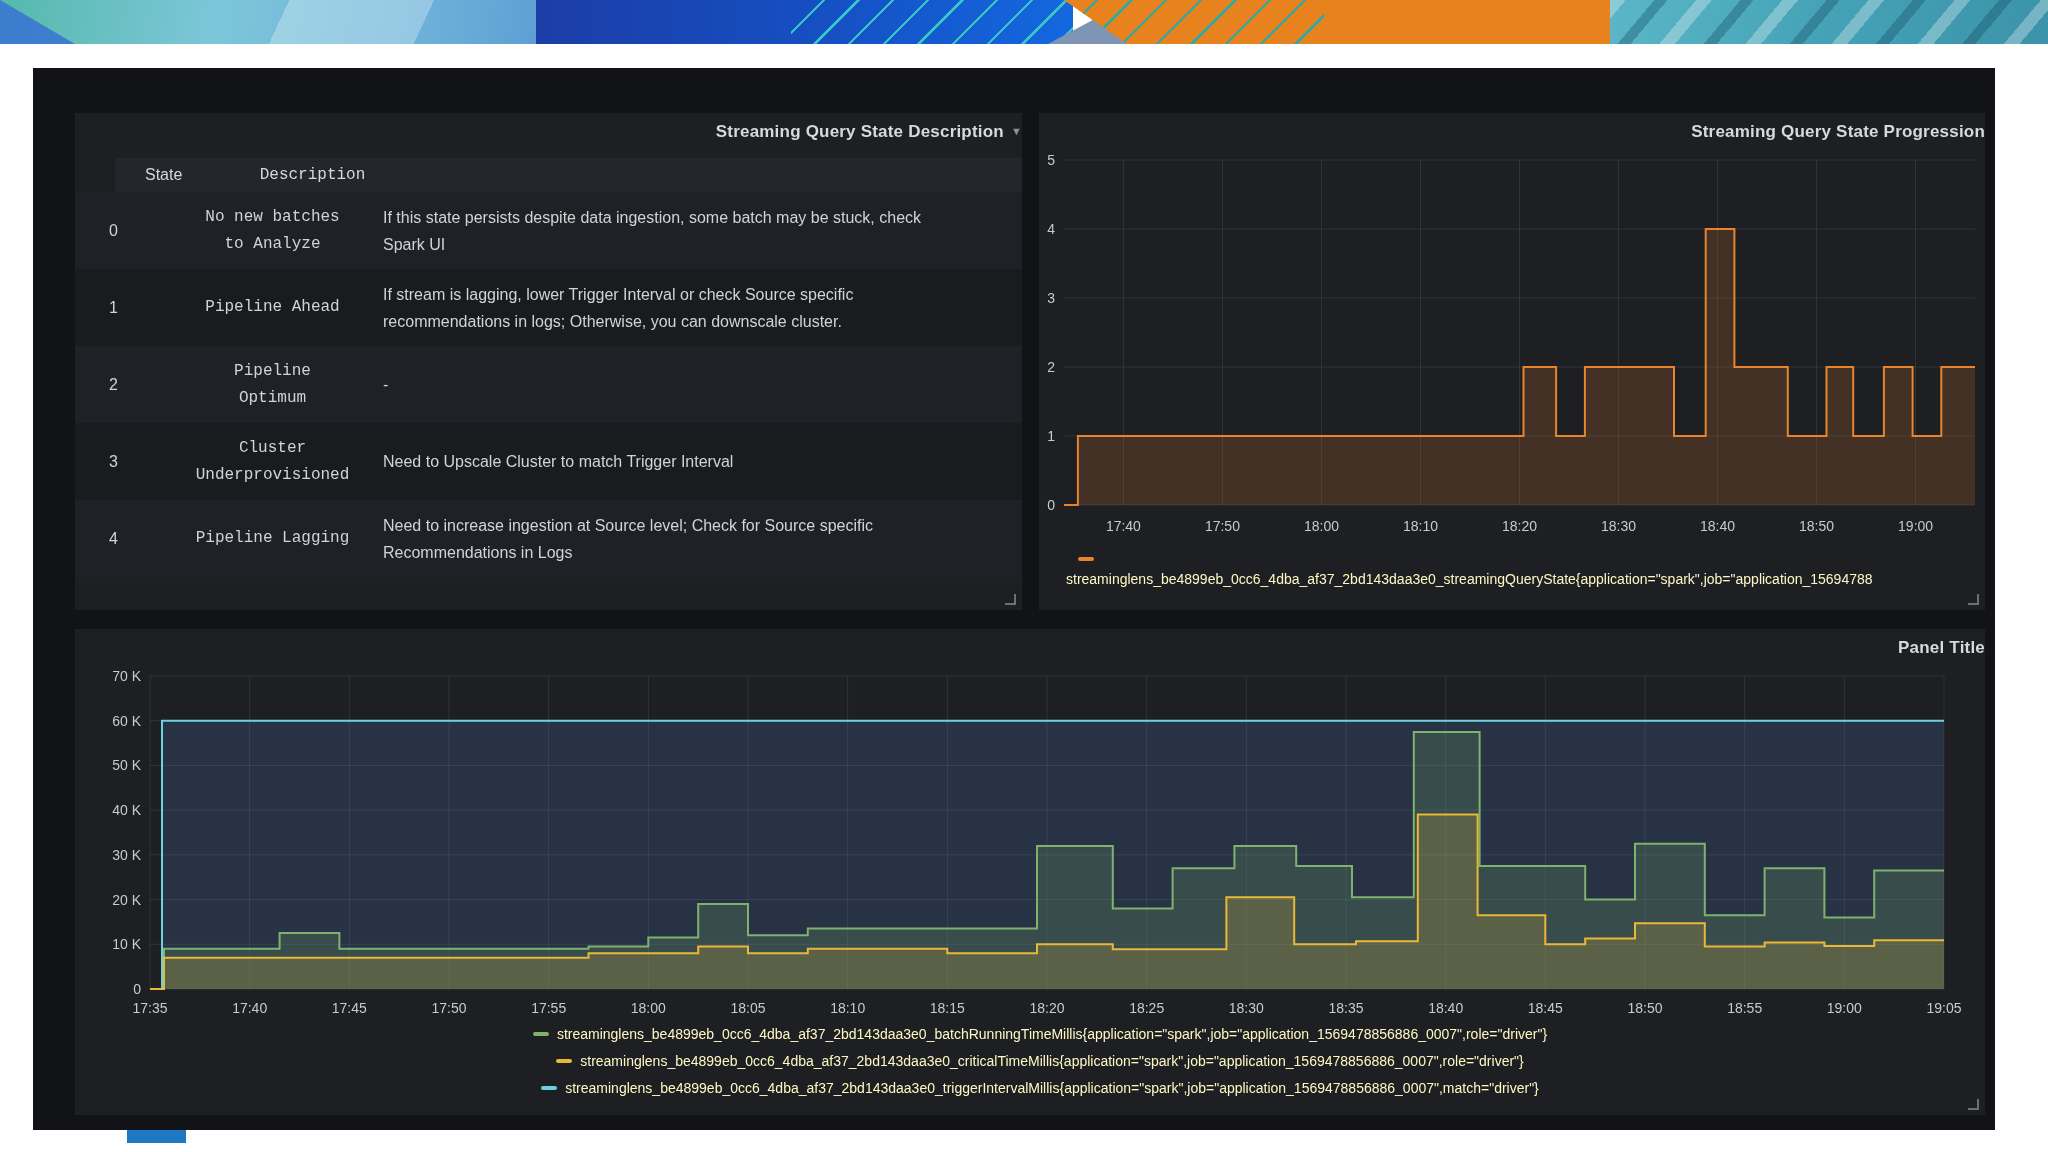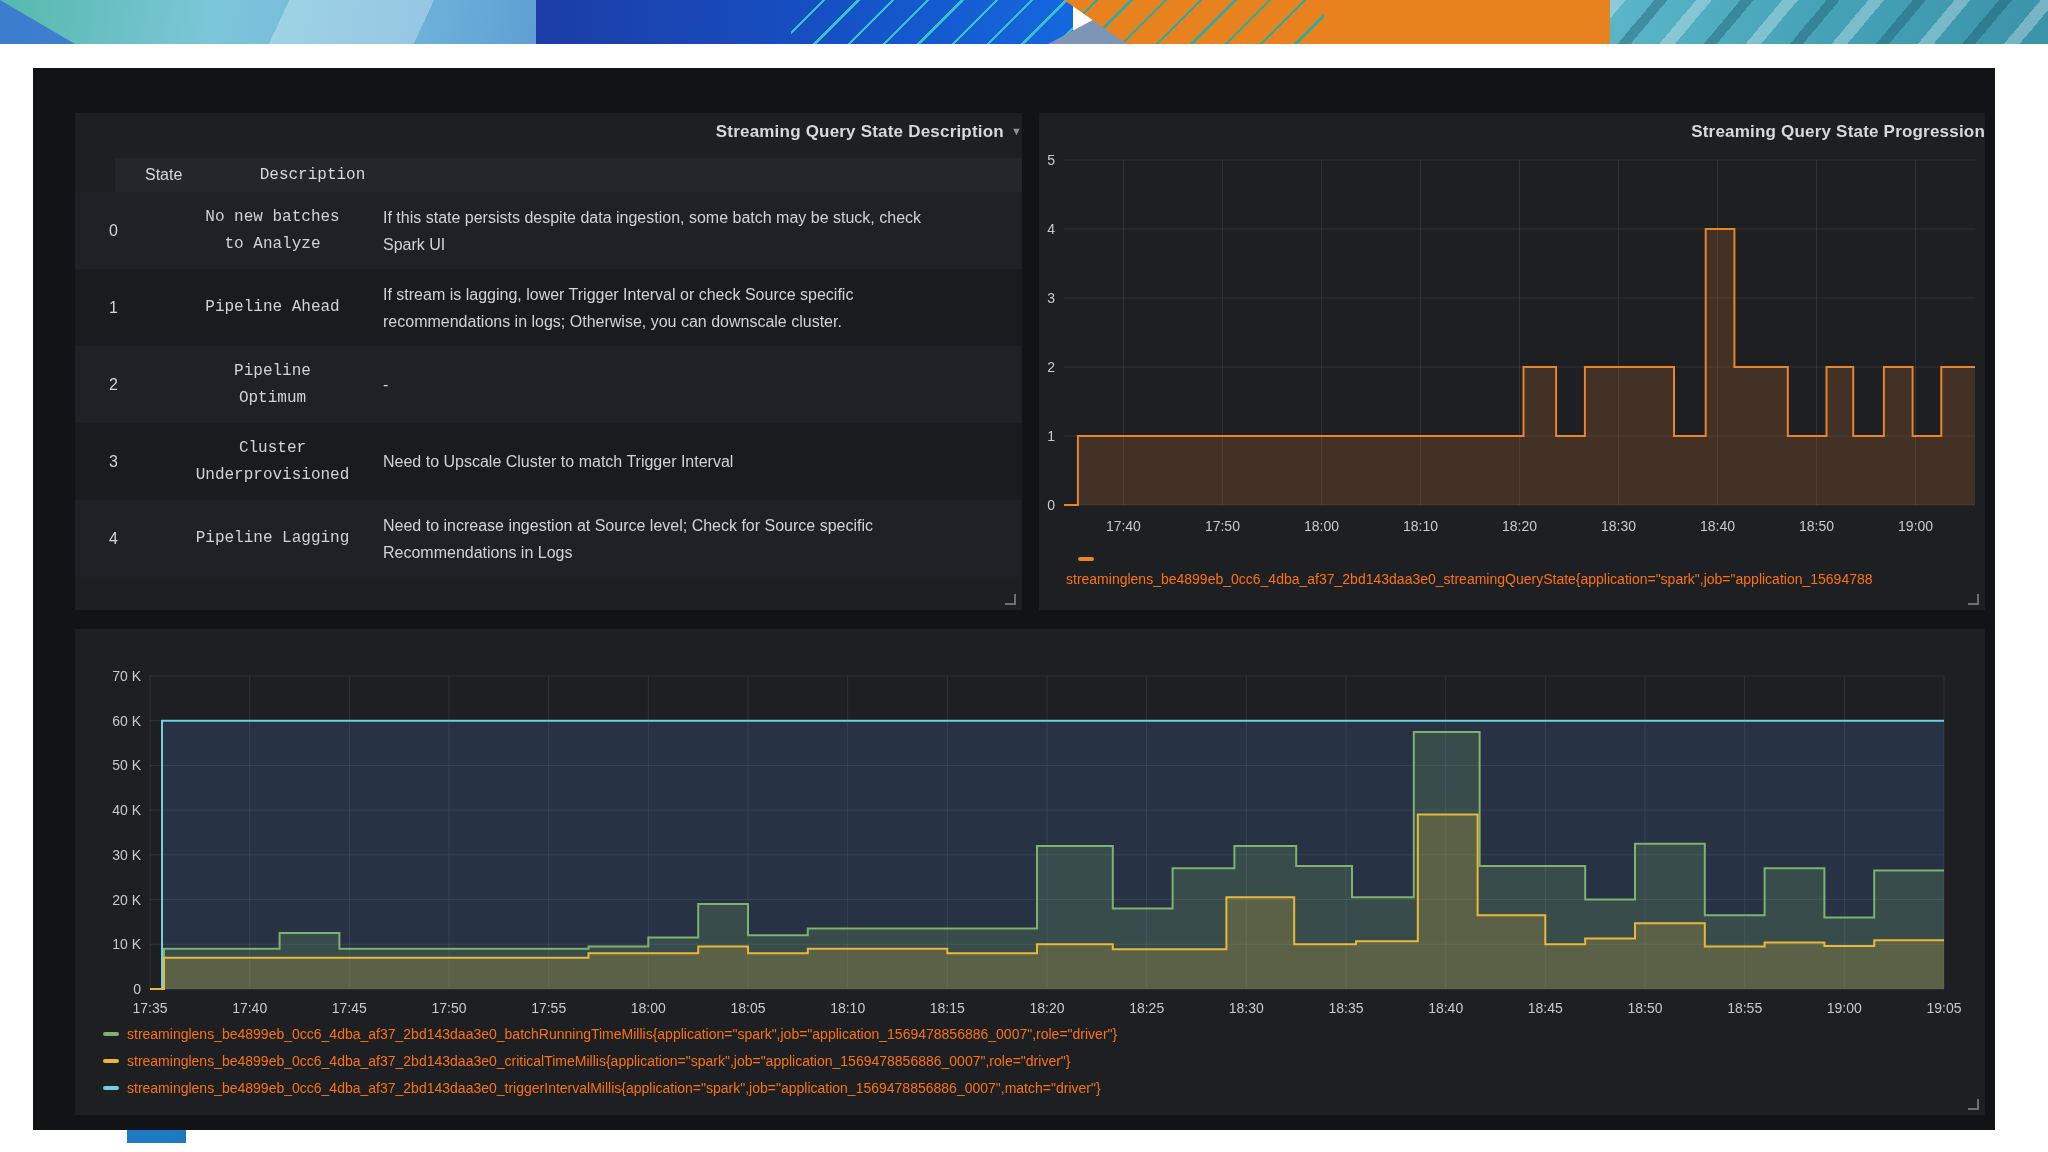--- a/index.html
+++ b/index.html
@@ -44,27 +44,27 @@
   .t-data:nth-child(odd){background:#1f2126;}
   .t-data:nth-child(even){background:#1a1b1f;}
   .c-state{padding-left:30px;}
   .t-data .c-state{padding-left:34px;}
   .c-desc{text-align:center;white-space:pre-line;line-height:27px;font-family:Liberation Mono, monospace;}
   .c-rec{padding-left:18px;max-width:565px;line-height:27px;}
   
   .prog-panel{left:1006px;top:45px;width:946px;height:497px;overflow:hidden;}
   .big-panel{left:42px;top:561px;width:1910px;height:486px;overflow:hidden;}
   .chart-svg{position:absolute;left:0;display:block;}
-  .legend{position:absolute;font-size:14px;color:#f97316;white-space:nowrap;}
+  .legend{position:absolute;font-size:14px;color:#fef9c3;white-space:nowrap;}
   .legend-swatch{display:inline-block;width:16px;height:4px;border-radius:2px;vertical-align:3px;margin-right:8px;}
   .prog-legend{left:27px;top:442px;right:0;overflow:hidden;}
   .prog-legend .legend-swatch{margin-left:12px;margin-bottom:4px;}
   .prog-legend .legend-text{display:block;overflow:hidden;white-space:nowrap;}
   .big-legend{left:28px;top:394px;right:8px;overflow:hidden;}
-  .big-legend .legend-row{height:27px;line-height:22px;cursor:pointer;}
+  .big-legend .legend-row{height:27px;line-height:22px;cursor:pointer;text-align:center;}
   .blue-tab{position:absolute;left:127px;top:1130px;width:59px;height:13px;background:#1e79c2;}
 </style>
 </head>
 <body>
 
 <div class="stage">
 
   <div class="banner">
     <div class="seg seg-a"></div>
     <div class="seg seg-b"></div>
@@ -154,20 +154,21 @@
           <path d="M25.0,362.0L38.9,362.0L38.9,293.0L484.5,293.0L484.5,224.0L517.1,224.0L517.1,293.0L545.9,293.0L545.9,224.0L635.0,224.0L635.0,293.0L666.7,293.0L666.7,86.0L695.4,86.0L695.4,224.0L748.8,224.0L748.8,293.0L787.5,293.0L787.5,224.0L814.2,224.0L814.2,293.0L844.9,293.0L844.9,224.0L873.6,224.0L873.6,293.0L902.3,293.0L902.3,224.0L936.0,224.0L936.0,362L25.0,362Z" fill="#E8842C" fill-opacity="0.18" stroke="none"></path>
           <path d="M25.0,362.0L38.9,362.0L38.9,293.0L484.5,293.0L484.5,224.0L517.1,224.0L517.1,293.0L545.9,293.0L545.9,224.0L635.0,224.0L635.0,293.0L666.7,293.0L666.7,86.0L695.4,86.0L695.4,224.0L748.8,224.0L748.8,293.0L787.5,293.0L787.5,224.0L814.2,224.0L814.2,293.0L844.9,293.0L844.9,224.0L873.6,224.0L873.6,293.0L902.3,293.0L902.3,224.0L936.0,224.0" fill="none" stroke="#E8842C" stroke-width="2"></path>
         </svg>
       <div class="legend prog-legend" id="legend-progression">
           <div class="legend-row"><span class="legend-swatch" style="background: rgb(232, 132, 44);"></span><span class="legend-text">streaminglens_be4899eb_0cc6_4dba_af37_2bd143daa3e0_streamingQueryState{application="spark",job="application_15694788</span></div>
         </div>
       <div class="rsz"></div>
     </div>
 
     <div class="panel big-panel">
+      <div class="panel-title">Panel Title</div>
       <svg class="chart-svg" id="chart-metrics" style="top:34px;width:1910px;height:362px;" viewBox="0 0 1910 362">
           <line x1="75" y1="13" x2="75" y2="326" stroke="rgba(255,255,255,0.09)" stroke-width="1"></line>
           <text x="75" y="350" fill="#c9cacc" font-size="14" text-anchor="middle">17:35</text>
           <line x1="174.66666666666666" y1="13" x2="174.66666666666666" y2="326" stroke="rgba(255,255,255,0.09)" stroke-width="1"></line>
           <text x="174.66666666666666" y="350" fill="#c9cacc" font-size="14" text-anchor="middle">17:40</text>
           <line x1="274.3333333333333" y1="13" x2="274.3333333333333" y2="326" stroke="rgba(255,255,255,0.09)" stroke-width="1"></line>
           <text x="274.3333333333333" y="350" fill="#c9cacc" font-size="14" text-anchor="middle">17:45</text>
           <line x1="374" y1="13" x2="374" y2="326" stroke="rgba(255,255,255,0.09)" stroke-width="1"></line>
           <text x="374" y="350" fill="#c9cacc" font-size="14" text-anchor="middle">17:50</text>
           <line x1="473.66666666666663" y1="13" x2="473.66666666666663" y2="326" stroke="rgba(255,255,255,0.09)" stroke-width="1"></line>

